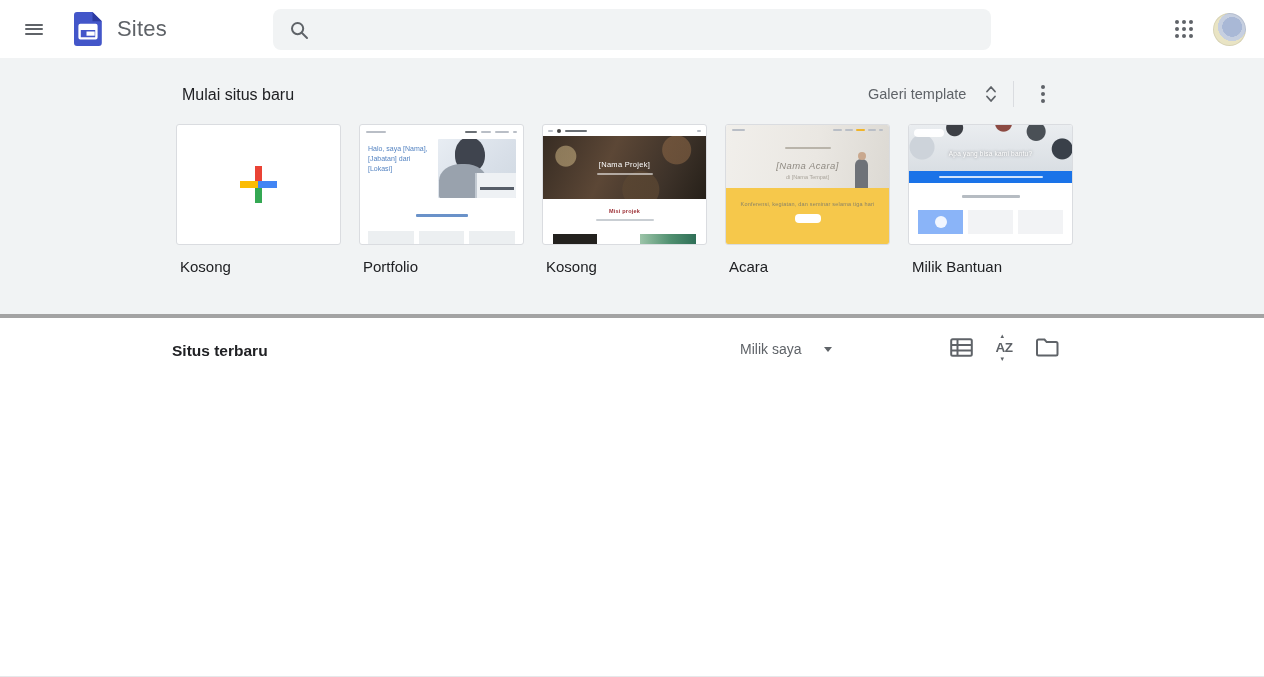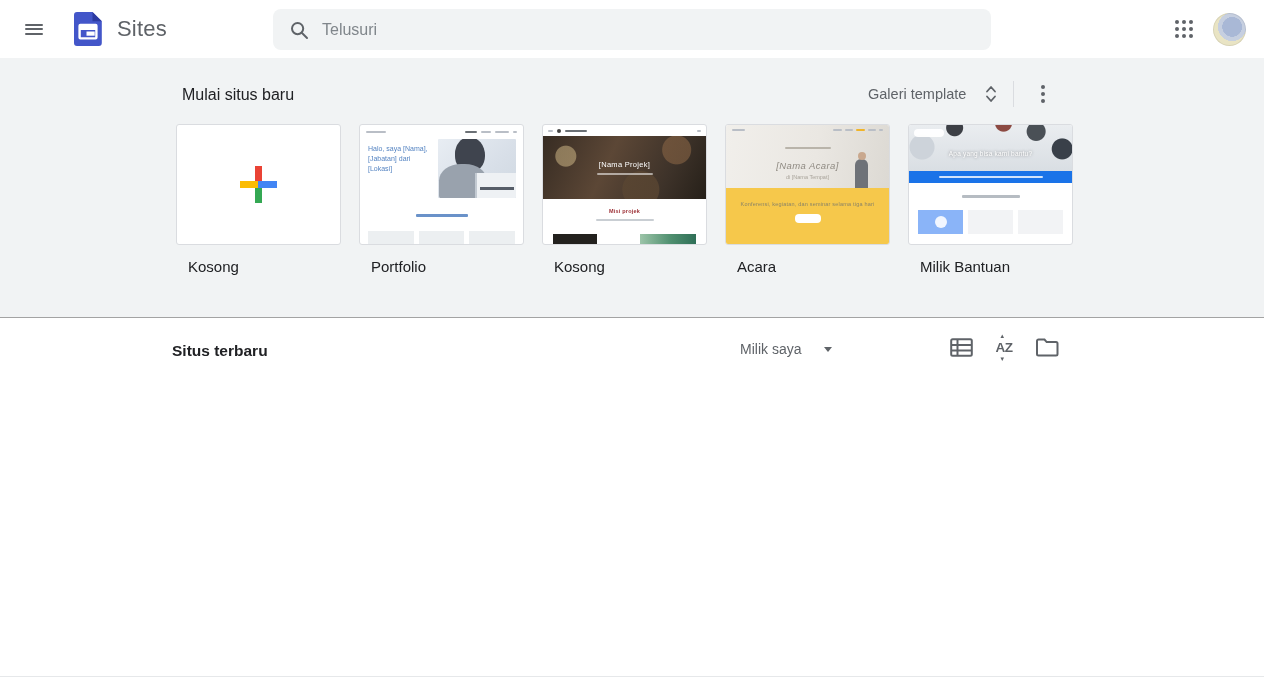--- a/index.html
+++ b/index.html
@@ -17,33 +17,33 @@
   .searchbox input { flex:1; border:none; outline:none; background:transparent; font-size:16px; color:#202124; font-family:inherit; }
   .searchbox input::placeholder { color:#80868b; }
   .apps-btn { position:absolute; right:64px; top:13px; width:32px; height:32px; display:flex; align-items:center; justify-content:center; border-radius:50%; cursor:pointer; }
   .apps-grid { display:grid; grid-template-columns:repeat(3,4px); grid-template-rows:repeat(3,4px); gap:3px; }
   .apps-grid i { width:4px; height:4px; border-radius:50%; background:#5f6368; }
   .avatar { position:absolute; right:18px; top:13px; width:33px; height:33px; border-radius:50%; cursor:pointer;
     background: radial-gradient(circle at 58% 42%, #a9b8d6 0 36%, #c6cfe0 37% 52%, #e9e4c4 53% 74%, #f3eed2 100%);
     box-shadow: inset 0 0 0 1px rgba(0,0,0,.08); }
 
   
-  .gallery-section { position:absolute; left:0; top:58px; width:100%; height:260px; background:#f1f3f4; border-bottom:1px solid #a3a3a3; }
+  .gallery-section { position:absolute; left:0; top:58px; width:100%; height:260px; background:#f1f3f4; border-bottom:4px solid #a3a3a3; }
   .section-title { position:absolute; left:182px; top:28px; font-size:16px; color:#202124; }
   .gallery-controls { position:absolute; left:864px; top:21px; height:30px; display:flex; align-items:center; }
   .gallery-btn { display:flex; align-items:center; gap:19px; cursor:pointer; padding:2px 4px; }
   .gallery-btn span { font-size:14.5px; color:#5f6368; }
   .vdiv { width:1px; height:26px; background:#dadce0; margin:0 14px 0 12px; }
   .kebab-btn { width:30px; height:30px; display:flex; align-items:center; justify-content:center; border-radius:50%; cursor:pointer; }
   .kebab i { display:block; width:4px; height:4px; border-radius:50%; background:#5f6368; margin:3px 0; }
 
   .cards { position:absolute; left:176px; top:66px; display:flex; gap:18px; }
   .card { width:165px; }
   .thumb { width:165px; height:121px; background:#fff; border:1px solid #dadce0; border-radius:3px; overflow:hidden; cursor:pointer; position:relative; }
-  .card-label { margin:13px 0 0 12px; font-size:15px; color:#202124; }
+  .card-label { margin:13px 0 0 4px; font-size:15px; color:#202124; }
 
   
   .bar { display:inline-block; height:2px; background:#b9bec6; border-radius:1px; vertical-align:middle; }
 
   
   .thumb-blank { display:flex; align-items:center; justify-content:center; }
   .gplus { position:relative; width:37px; height:37px; }
   .gplus .v { position:absolute; left:15px; top:0; width:7px; height:37px; background:linear-gradient(180deg,#ea4335 0 50%,#34a853 50% 100%); }
   .gplus .h { position:absolute; left:0; top:15px; width:37px; height:7px; background:linear-gradient(90deg,#fbbc04 0 50%,#4285f4 50% 100%); }
 
@@ -152,21 +152,20 @@
         <rect x="16.5" y="21.5" width="8.2" height="4.2" fill="#ffffff"></rect>
       </svg>
       <span class="app-title">Sites</span>
     </div>
 
     <div class="searchbox">
       <svg width="20" height="20" viewBox="0 0 20 20" fill="none" stroke="#5f6368" stroke-width="2" stroke-linecap="round">
         <circle cx="8.6" cy="8.6" r="5.6"></circle>
         <line x1="13" y1="13" x2="18" y2="18"></line>
       </svg>
-      <input type="text" placeholder="Telusuri" style="">
     </div>
 
     <div class="apps-btn">
       <div class="apps-grid">
         <i></i>
           <i></i>
           <i></i>
           <i></i>
           <i></i>
           <i></i>

